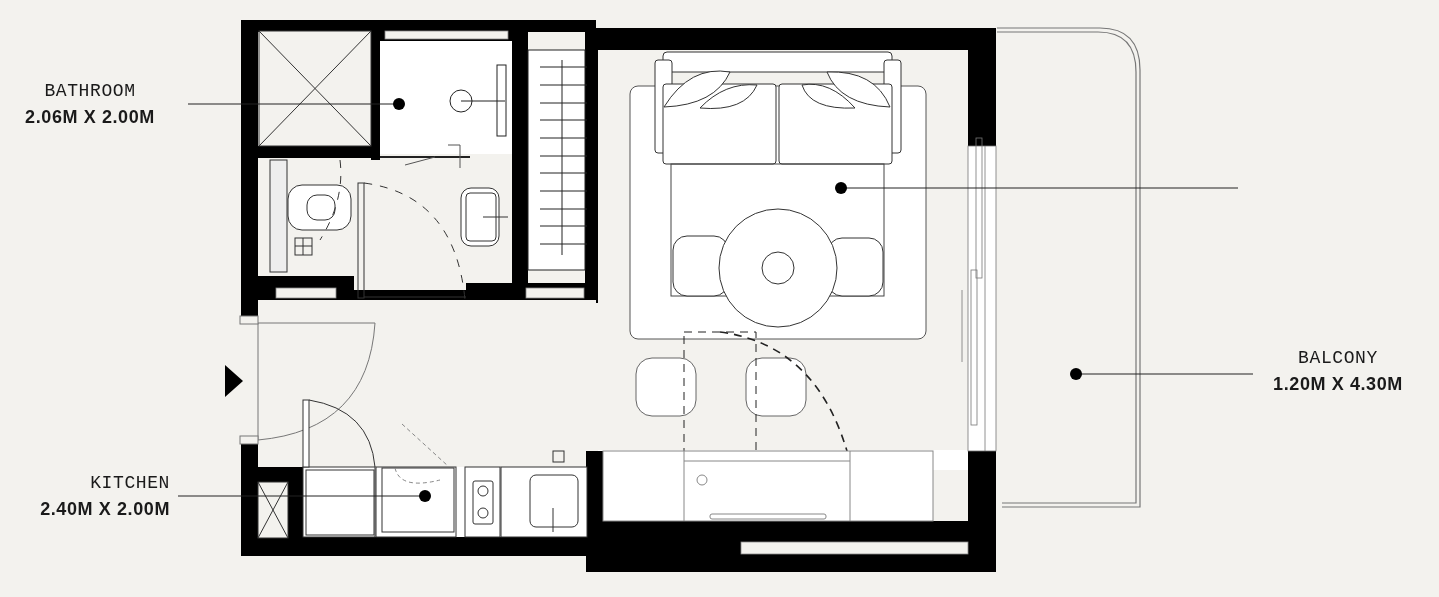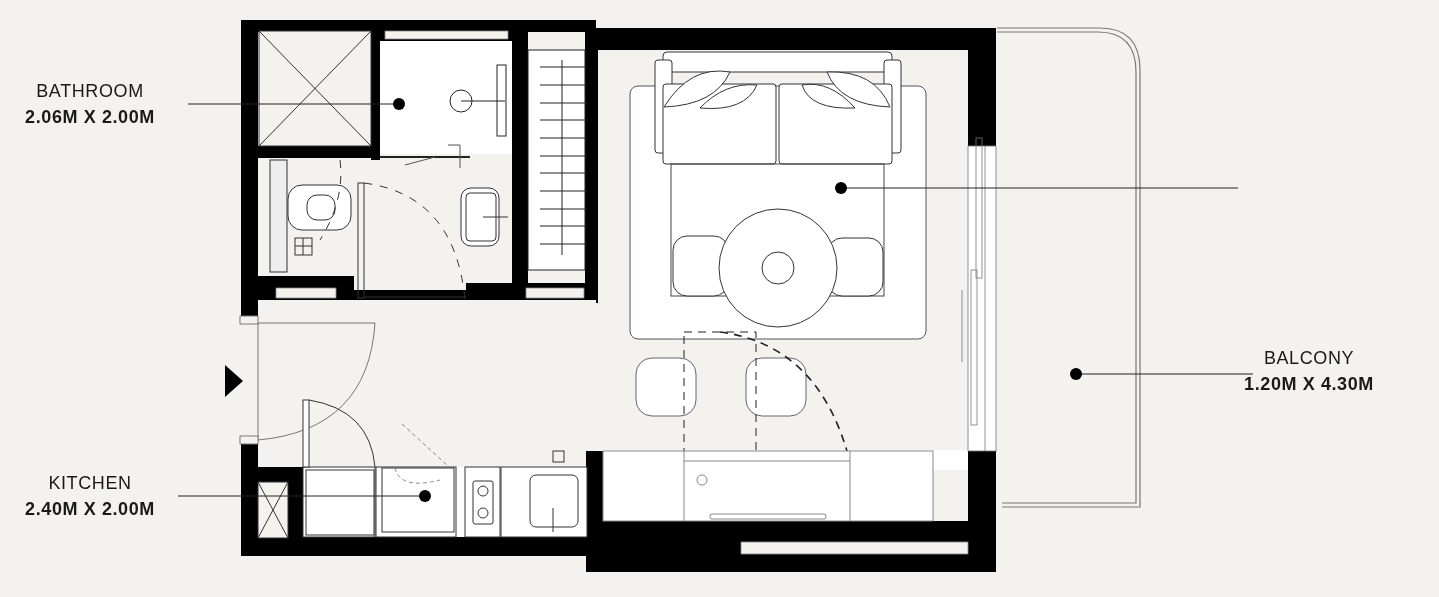--- a/index.html
+++ b/index.html
@@ -1,36 +1,36 @@
 <!DOCTYPE html>
 <html><head>
 <meta charset="utf-8">
 <style>
   html, body { margin:0; padding:0; background:#f3f2ee; }
   body { width:1439px; height:597px; position:relative; overflow:hidden;
          font-family:"Liberation Sans", "DejaVu Sans", sans-serif; color:#1a1a1a; }
   .label { position:absolute; text-align:center; font-size:18px; letter-spacing:0.6px; line-height:26px; }
-  .label .name { display:block; }
+  .label .name { display:block;font-family:Liberation Mono, monospace; }
   .label .dims { display:block;font-weight:bold; }
   svg#plan { position:absolute; left:0; top:0; }
 </style>
 </head>
 <body>
 
 <div class="label" style="left:10px; top:78px; width:160px;">
   <span class="name">BATHROOM</span>
   <span class="dims">2.06M X 2.00M</span>
 </div>
 <div class="label" style="left:1238px; top:163px; width:200px;">
 </div>
-<div class="label" style="left:1224px; top:345px; width:170px;">
+<div class="label" style="left:1253px; top:345px; width:170px;">
   <span class="name">BALCONY</span>
   <span class="dims">1.20M X 4.30M</span>
 </div>
-<div class="label" style="left:10px; top:470px; width:160px;">
+<div class="label" style="left:10px; top:470px; width:160px;text-align:right;">
   <span class="name">KITCHEN</span>
   <span class="dims">2.40M X 2.00M</span>
 </div>
 
 <svg id="plan" width="1439" height="597" viewBox="0 0 1439 597" xmlns="http://www.w3.org/2000/svg">
 
   <g fill="none" stroke="#777" stroke-width="1.2">
     <path d="M997 28 L1100 28 Q1140 28 1140 70 L1140 507 L1002 507"></path>
     <path d="M997 32 L1098 32 Q1136 32 1136 72 L1136 503 L1002 503"></path>
   </g>

